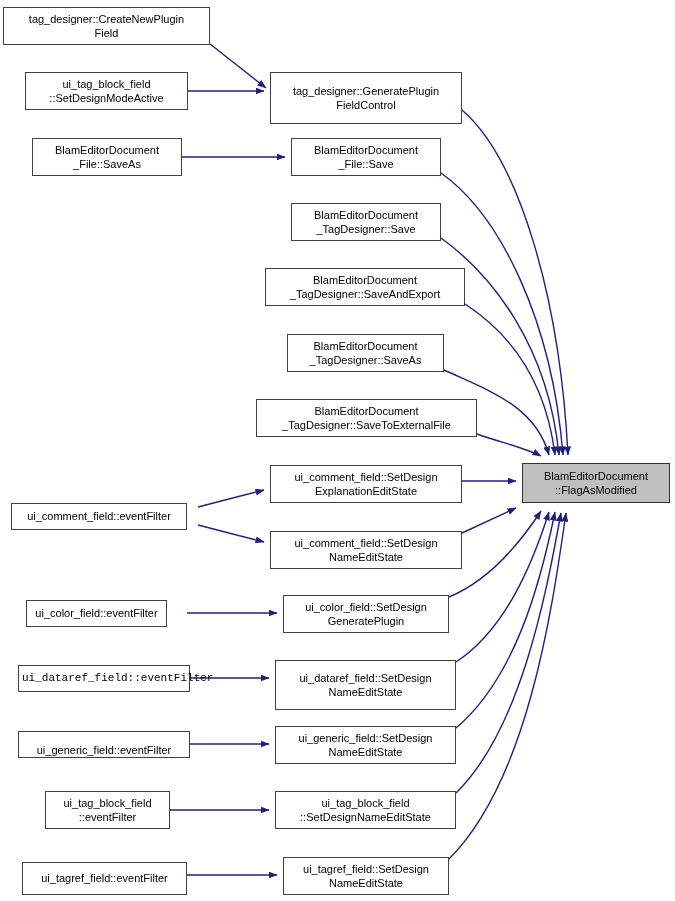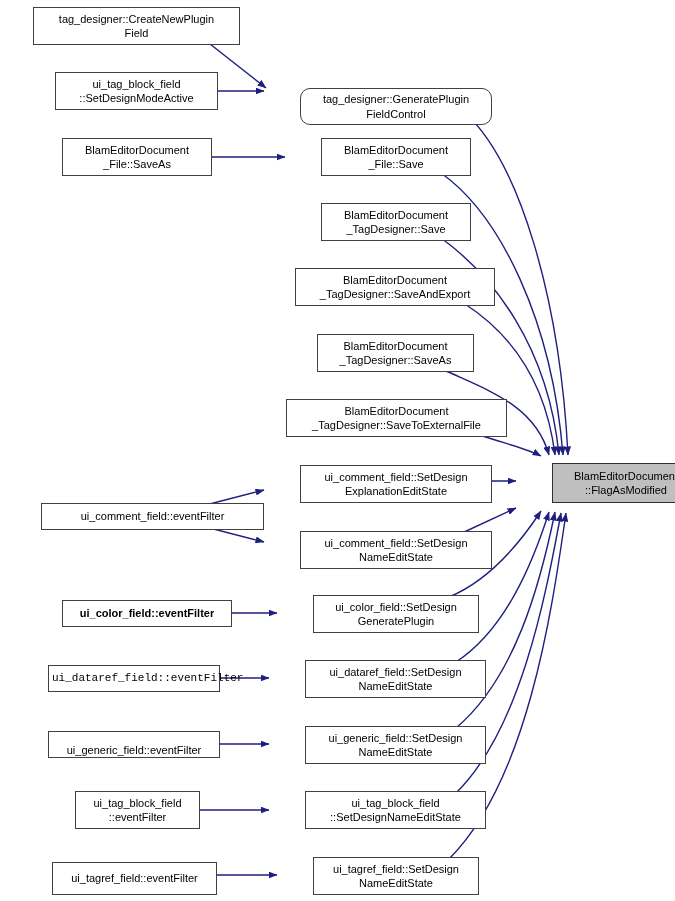--- a/index.html
+++ b/index.html
@@ -33,21 +33,20 @@
     font-size: 11px;
     line-height: 14.5px;
     text-align: center;
     display: flex;
     flex-direction: column;
     align-items: center;
     justify-content: center;
     white-space: pre-line;
     letter-spacing: 0px;
     z-index: 5;
-    margin-left: 30px;
   }
   .node.highlight {
     background: #bfbfbf;
     border: 1px solid #303030;
   }
   .node .label {
     display: block;
     width: 100%;
     padding: 0 3px;
     box-sizing: border-box;
@@ -89,42 +88,42 @@
         <path d="M 449,859 C 528,780 552,610 566,513" fill="none" stroke="#1f1f7f" stroke-width="1.4" marker-end="url(#arrowhead)"></path>
       </g>
   </svg>
   <div id="nodes">
       <div class="node" style="left: 3px; top: 7px; width: 207px; height: 38px;"><span class="label">tag_designer::CreateNewPlugin
 Field</span></div>
       <div class="node" style="left: 25px; top: 72px; width: 163px; height: 38px;"><span class="label">ui_tag_block_field
 ::SetDesignModeActive</span></div>
       <div class="node" style="left: 32px; top: 138px; width: 150px; height: 38px;"><span class="label">BlamEditorDocument
 _File::SaveAs</span></div>
-      <div class="node" style="left: 270px; top: 88px; width: 192px; height: 37px; border-radius: 10px;"><span class="label">tag_designer::GeneratePlugin
+      <div class="node" style="left: 270px; top: 72px; width: 192px; height: 52px;"><span class="label">tag_designer::GeneratePlugin
 FieldControl</span></div>
       <div class="node" style="left: 291px; top: 138px; width: 150px; height: 38px;"><span class="label">BlamEditorDocument
 _File::Save</span></div>
       <div class="node" style="left: 291px; top: 203px; width: 150px; height: 38px;"><span class="label">BlamEditorDocument
 _TagDesigner::Save</span></div>
       <div class="node" style="left: 265px; top: 268px; width: 200px; height: 38px;"><span class="label">BlamEditorDocument
 _TagDesigner::SaveAndExport</span></div>
       <div class="node" style="left: 287px; top: 334px; width: 157px; height: 38px;"><span class="label">BlamEditorDocument
 _TagDesigner::SaveAs</span></div>
       <div class="node" style="left: 256px; top: 399px; width: 221px; height: 38px;"><span class="label">BlamEditorDocument
 _TagDesigner::SaveToExternalFile</span></div>
       <div class="node" style="left: 270px; top: 465px; width: 192px; height: 38px;"><span class="label">ui_comment_field::SetDesign
 ExplanationEditState</span></div>
-      <div class="node" style="left: 11px; top: 503px; width: 223px; height: 27px;"><span class="label">ui_comment_field::eventFilter</span></div>
+      <div class="node" style="left: 11px; top: 503px; width: 176px; height: 27px;"><span class="label">ui_comment_field::eventFilter</span></div>
       <div class="node" style="left: 270px; top: 531px; width: 192px; height: 38px;"><span class="label">ui_comment_field::SetDesign
 NameEditState</span></div>
-      <div class="node" style="left: 32px; top: 600px; width: 170px; height: 27px; font-weight: bold;"><span class="label">ui_color_field::eventFilter</span></div>
+      <div class="node" style="left: 26px; top: 600px; width: 141px; height: 27px;"><span class="label">ui_color_field::eventFilter</span></div>
       <div class="node" style="left: 283px; top: 595px; width: 166px; height: 38px;"><span class="label">ui_color_field::SetDesign
 GeneratePlugin</span></div>
       <div class="node" style="left: 18px; top: 665px; width: 172px; height: 27px; font-family: Liberation Mono, monospace;"><span class="label">ui_dataref_field::eventFilter</span></div>
-      <div class="node" style="left: 275px; top: 660px; width: 181px; height: 38px;"><span class="label">ui_dataref_field::SetDesign
+      <div class="node" style="left: 275px; top: 660px; width: 181px; height: 50px;"><span class="label">ui_dataref_field::SetDesign
 NameEditState</span></div>
       <div class="node" style="left: 18px; top: 731px; width: 172px; height: 27px; justify-content: flex-end;"><span class="label">ui_generic_field::eventFilter</span></div>
       <div class="node" style="left: 275px; top: 726px; width: 181px; height: 38px;"><span class="label">ui_generic_field::SetDesign
 NameEditState</span></div>
       <div class="node" style="left: 45px; top: 791px; width: 125px; height: 38px;"><span class="label">ui_tag_block_field
 ::eventFilter</span></div>
       <div class="node" style="left: 275px; top: 791px; width: 181px; height: 38px;"><span class="label">ui_tag_block_field
 ::SetDesignNameEditState</span></div>
       <div class="node" style="left: 22px; top: 862px; width: 165px; height: 33px;"><span class="label">ui_tagref_field::eventFilter</span></div>
       <div class="node" style="left: 283px; top: 857px; width: 166px; height: 38px;"><span class="label">ui_tagref_field::SetDesign

